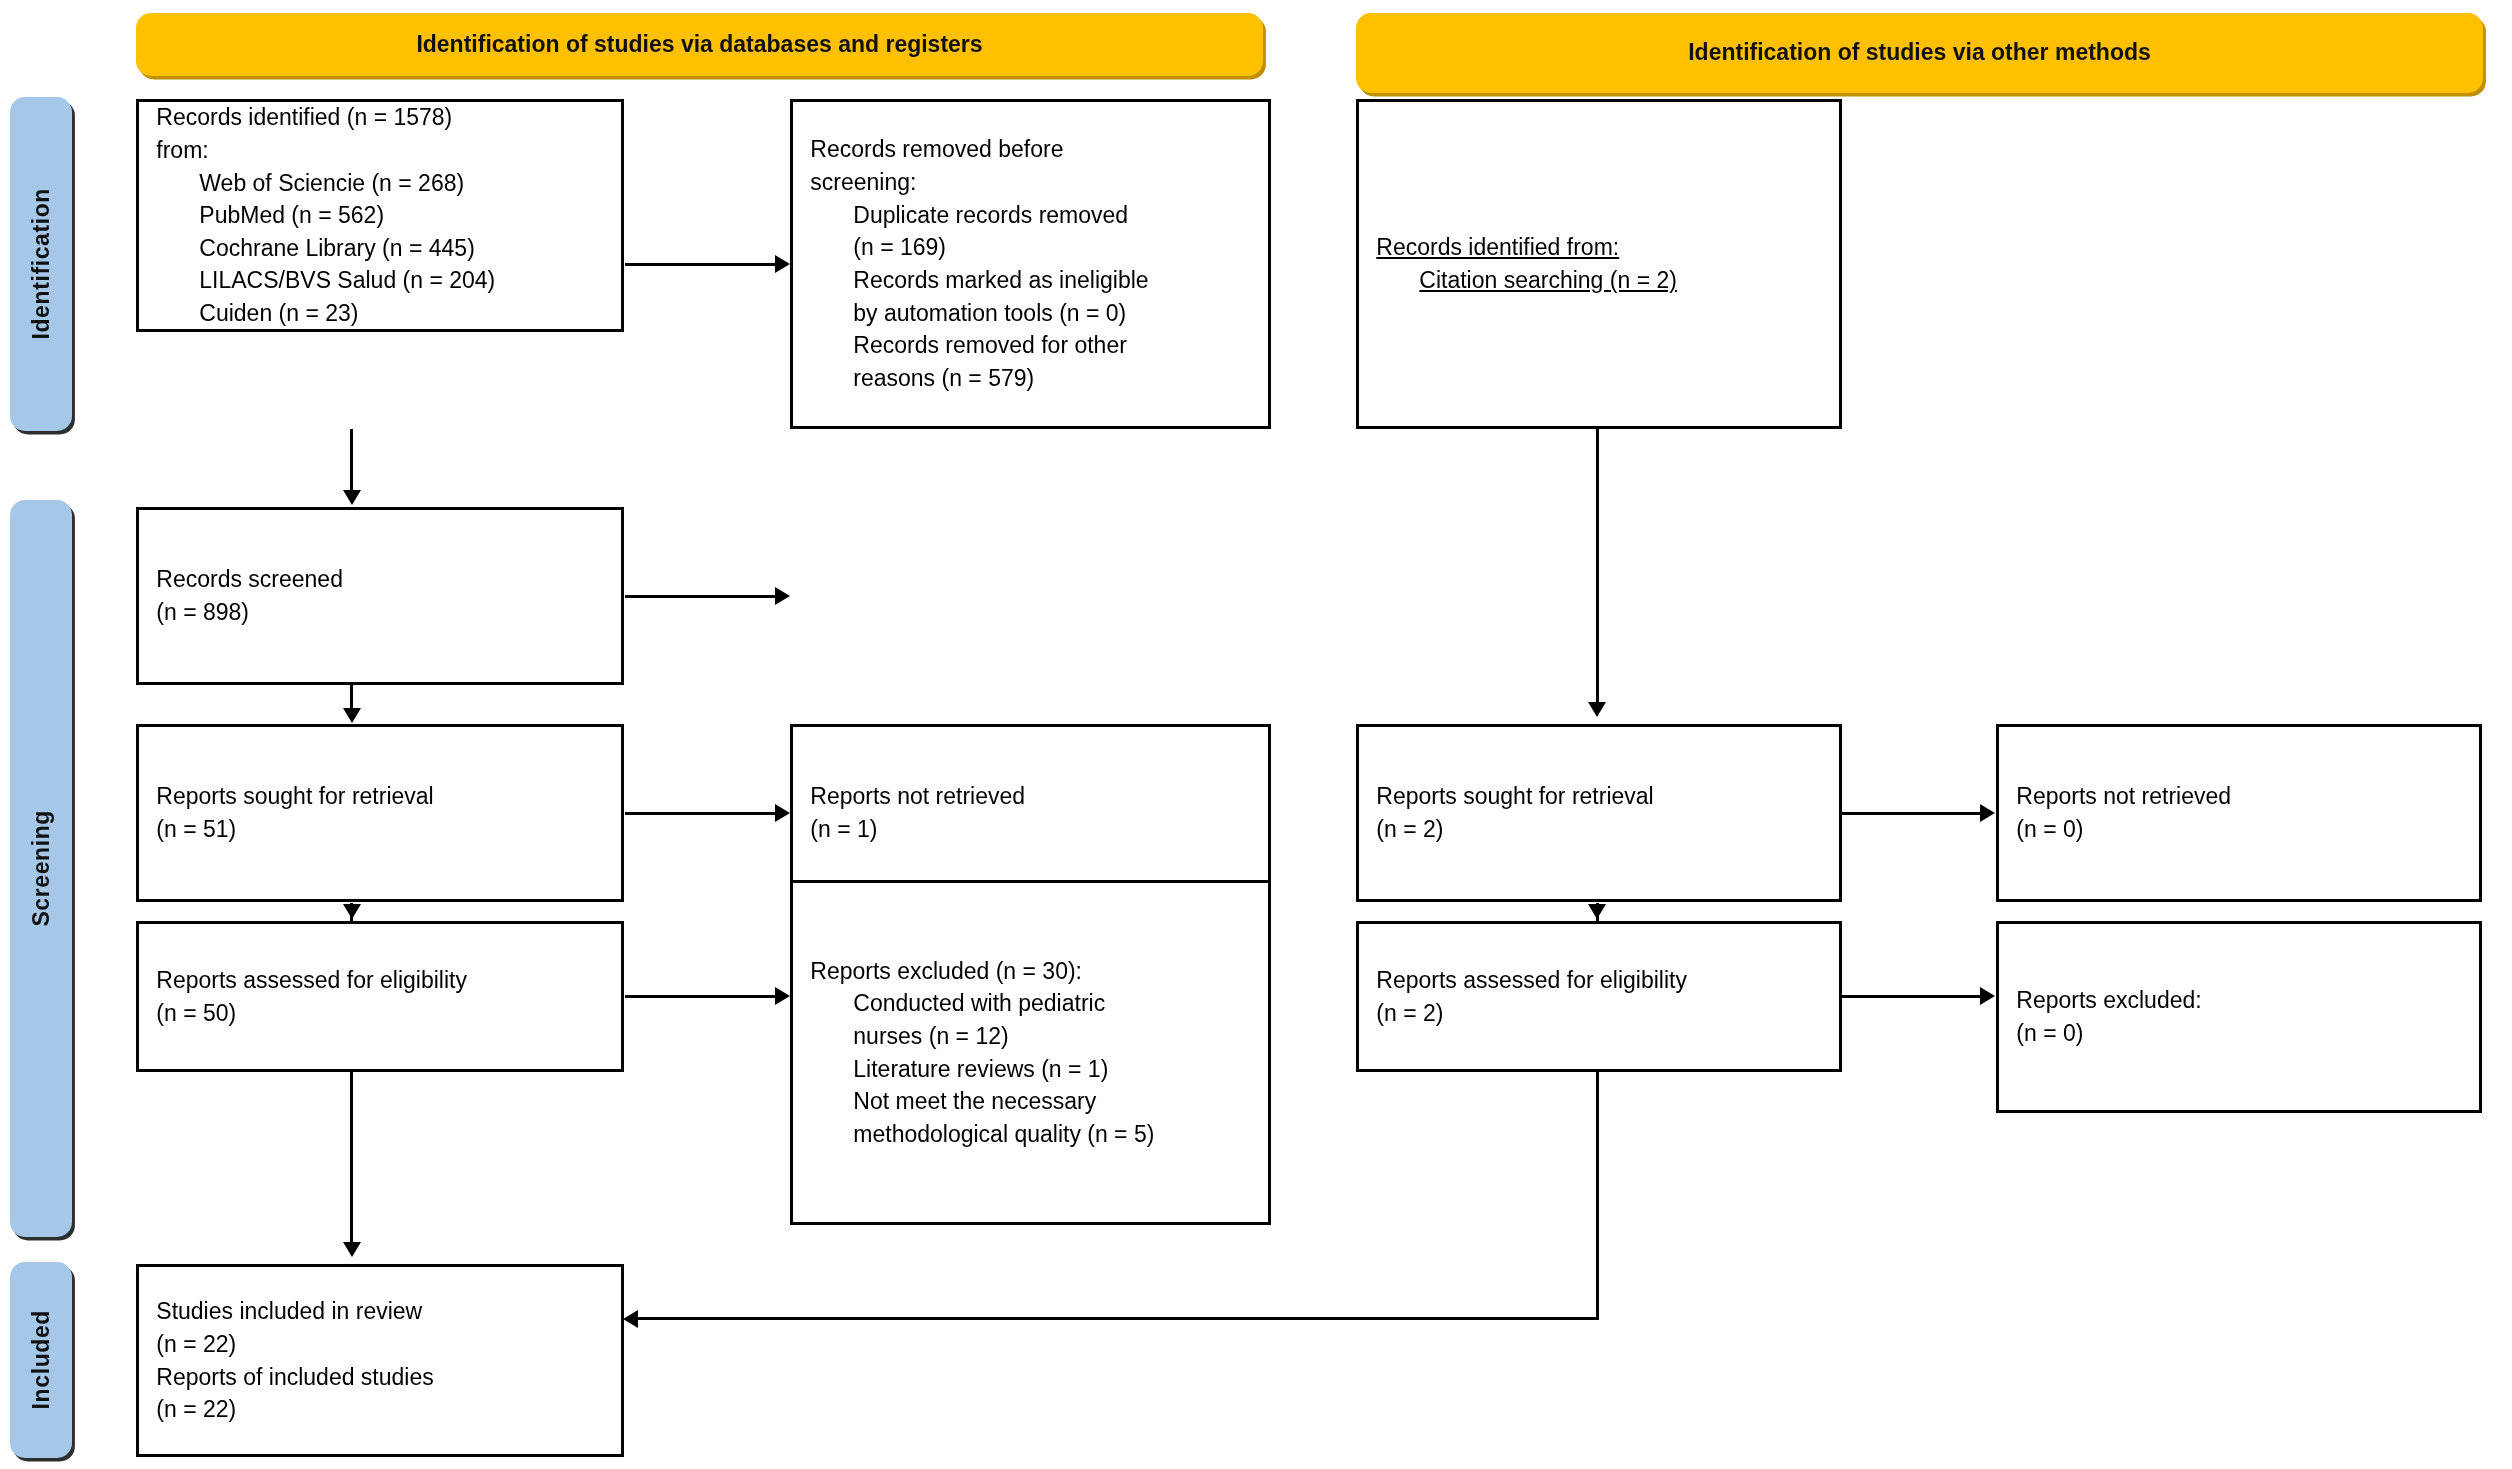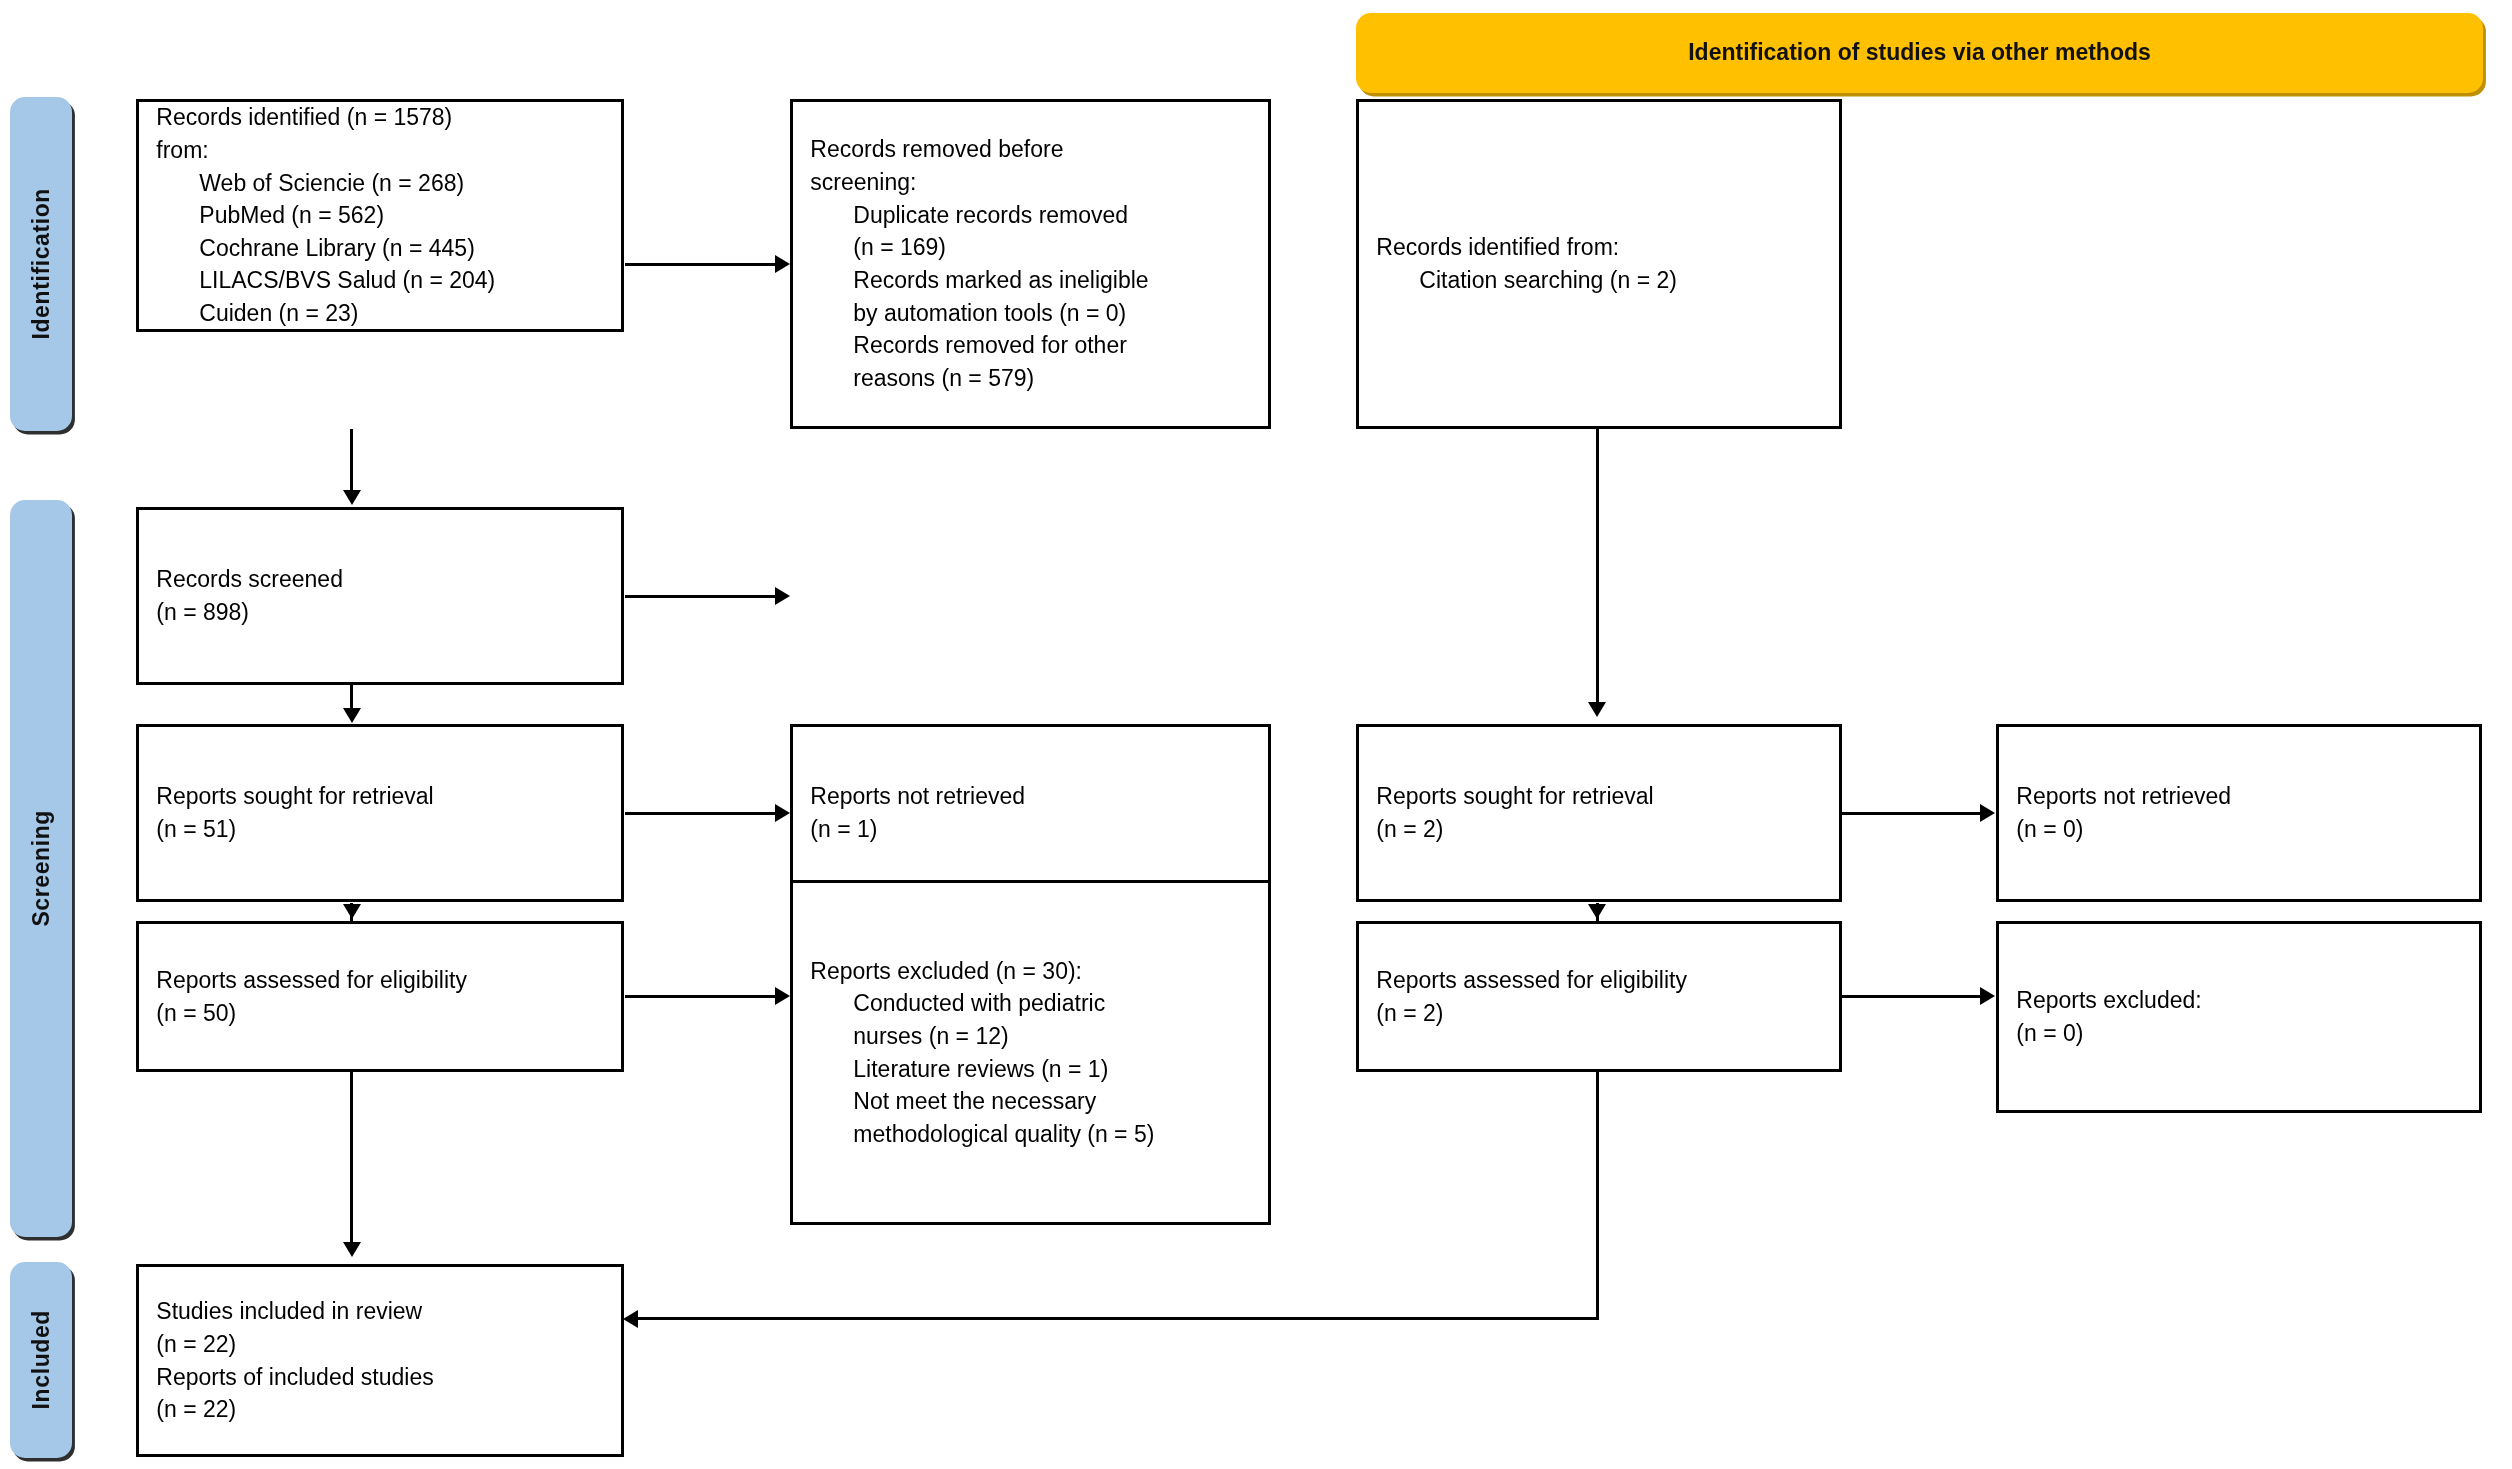--- a/index.html
+++ b/index.html
@@ -110,20 +110,23 @@
     border-top: 9.2px solid transparent;
     border-bottom: 9.2px solid transparent;
     border-right: 15px solid #000000;
   }
 </style>
 </head>
 <body>
 
 <div id="canvas">
 
+  <div class="hdr" style="left:136px; top:12.7px; width:1127px; height:63px;">
+    <span class="hdr-label">Identification of studies via databases and registers</span>
+  </div>
 
   <div class="hdr" style="left:1356px; top:12.7px; width:1127px; height:80px;">
     <span class="hdr-label">Identification of studies via other methods</span>
   </div>
 
   <div class="pill" style="left:10.4px; top:97px; width:62px; height:334px;">
     <span class="pill-label">Identification</span>
   </div>
 
   <div class="pill" style="left:10.4px; top:500px; width:62px; height:737px;">
@@ -185,21 +188,21 @@
     <div class="line ind">methodological quality (n = 5)</div>
   </div>
 
   <div class="box" style="left:136px; top:1264px; width:488px; height:193px;">
     <div class="line">Studies included in review</div>
     <div class="line">(n = 22)</div>
     <div class="line">Reports of included studies</div>
     <div class="line">(n = 22)</div>
   </div>
 
-  <div class="box" style="left:1356px; top:99px; width:486px; height:330px;">
+  <div class="box" style="left:1356px; top:99px; width:486px; height:330px;text-decoration:underline;">
     <div class="line">Records identified from:</div>
     <div class="line ind">Citation searching (n = 2)</div>
   </div>
 
   <div class="box" style="left:1356px; top:724px; width:486px; height:178px;">
     <div class="line">Reports sought for retrieval</div>
     <div class="line">(n = 2)</div>
   </div>
 
   <div class="box" style="left:1996px; top:724px; width:486px; height:178px;">

